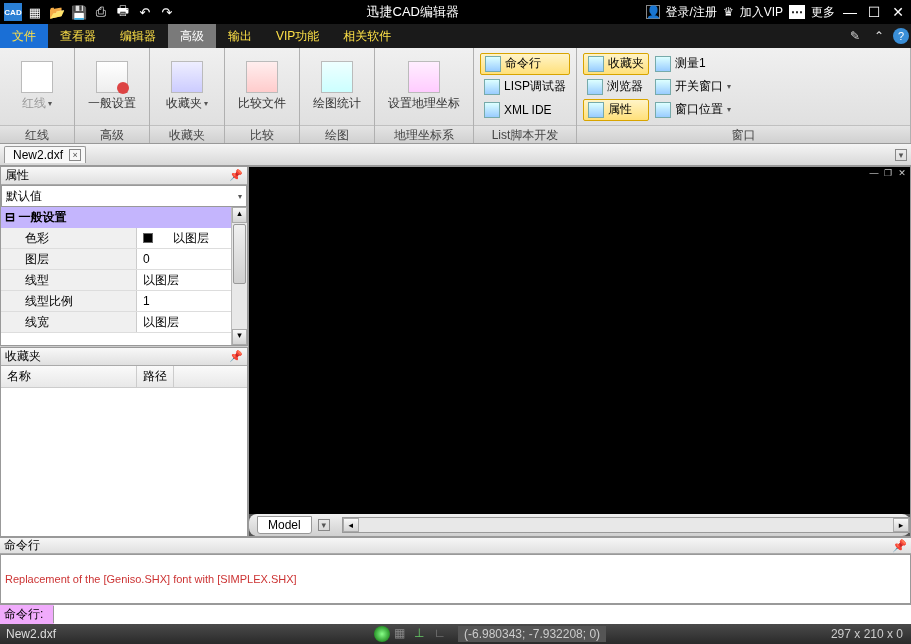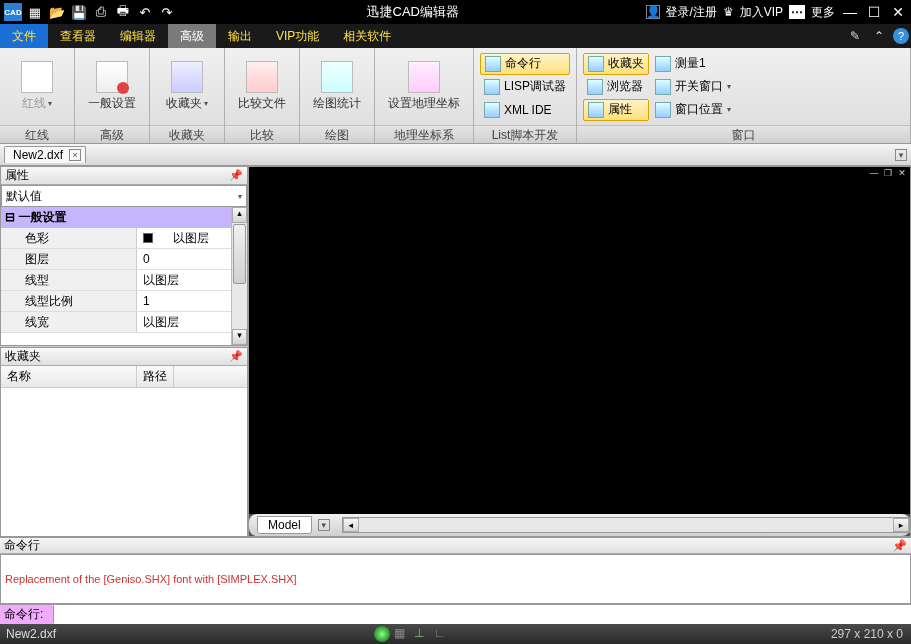--- a/index.html
+++ b/index.html
@@ -339,15 +339,16 @@
 </div>
 
 <div class="statusbar">
   <div class="fname">New2.dxf</div>
   <div class="sicons">
     <div class="sico" style="background:radial-gradient(#8f8,#060);border-radius:50%;"></div>
     <div class="sico" style="color:#888;">▦</div>
     <div class="sico" style="color:#6c6;">⊥</div>
     <div class="sico" style="color:#888;">∟</div>
   </div>
+  <div class="coords">(-6.980343; -7.932208; 0)</div>
   <div class="spacer"></div>
   <div class="dims">297 x 210 x 0</div>
 </div>
 
 </body></html>

